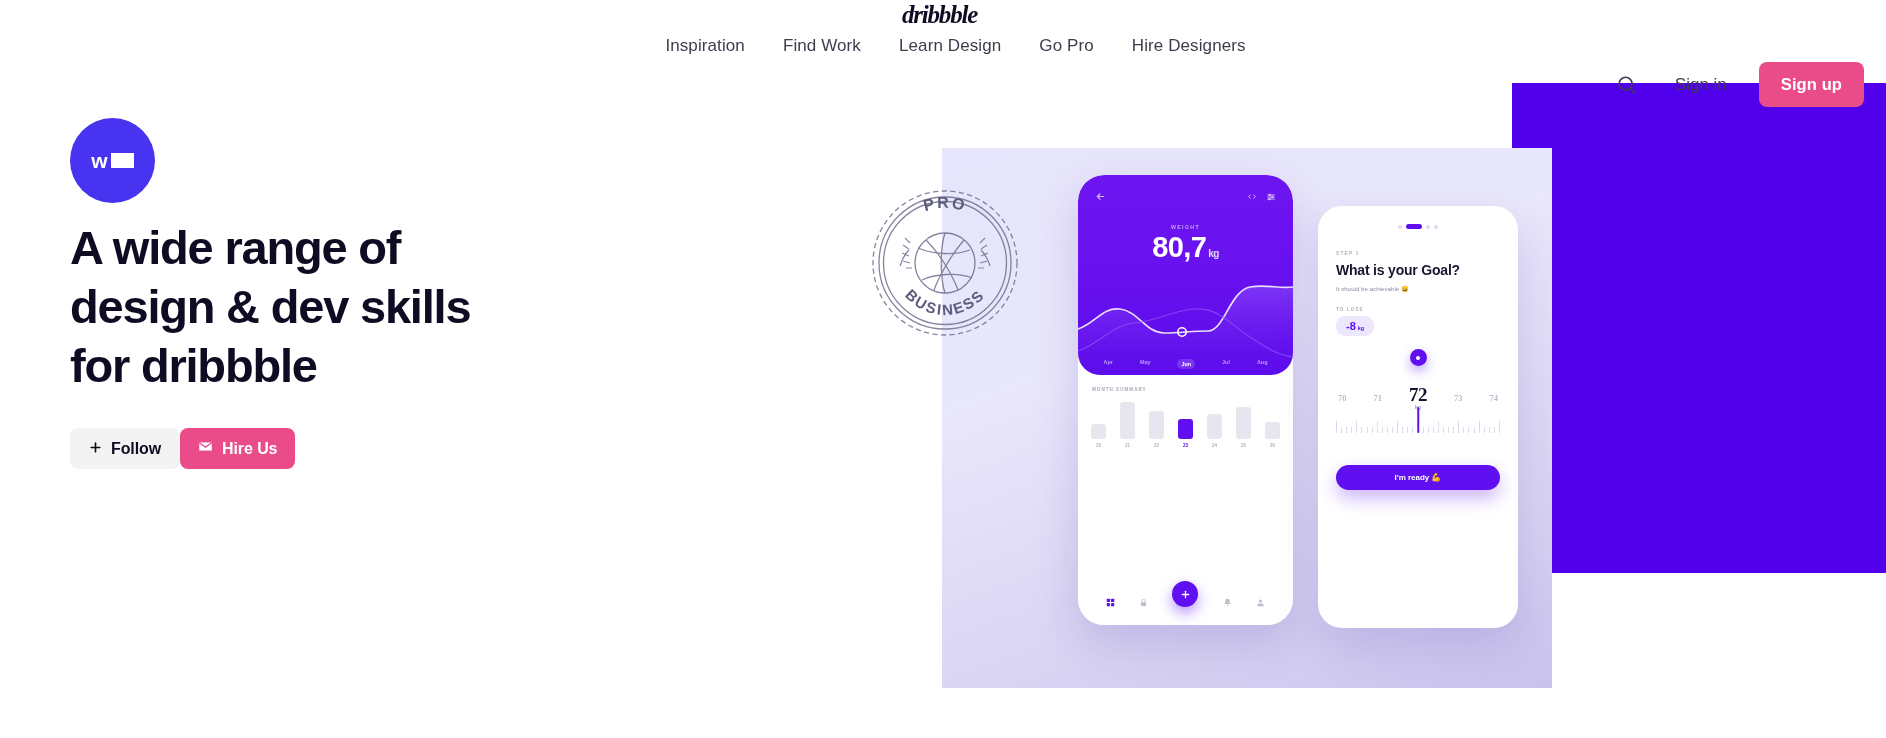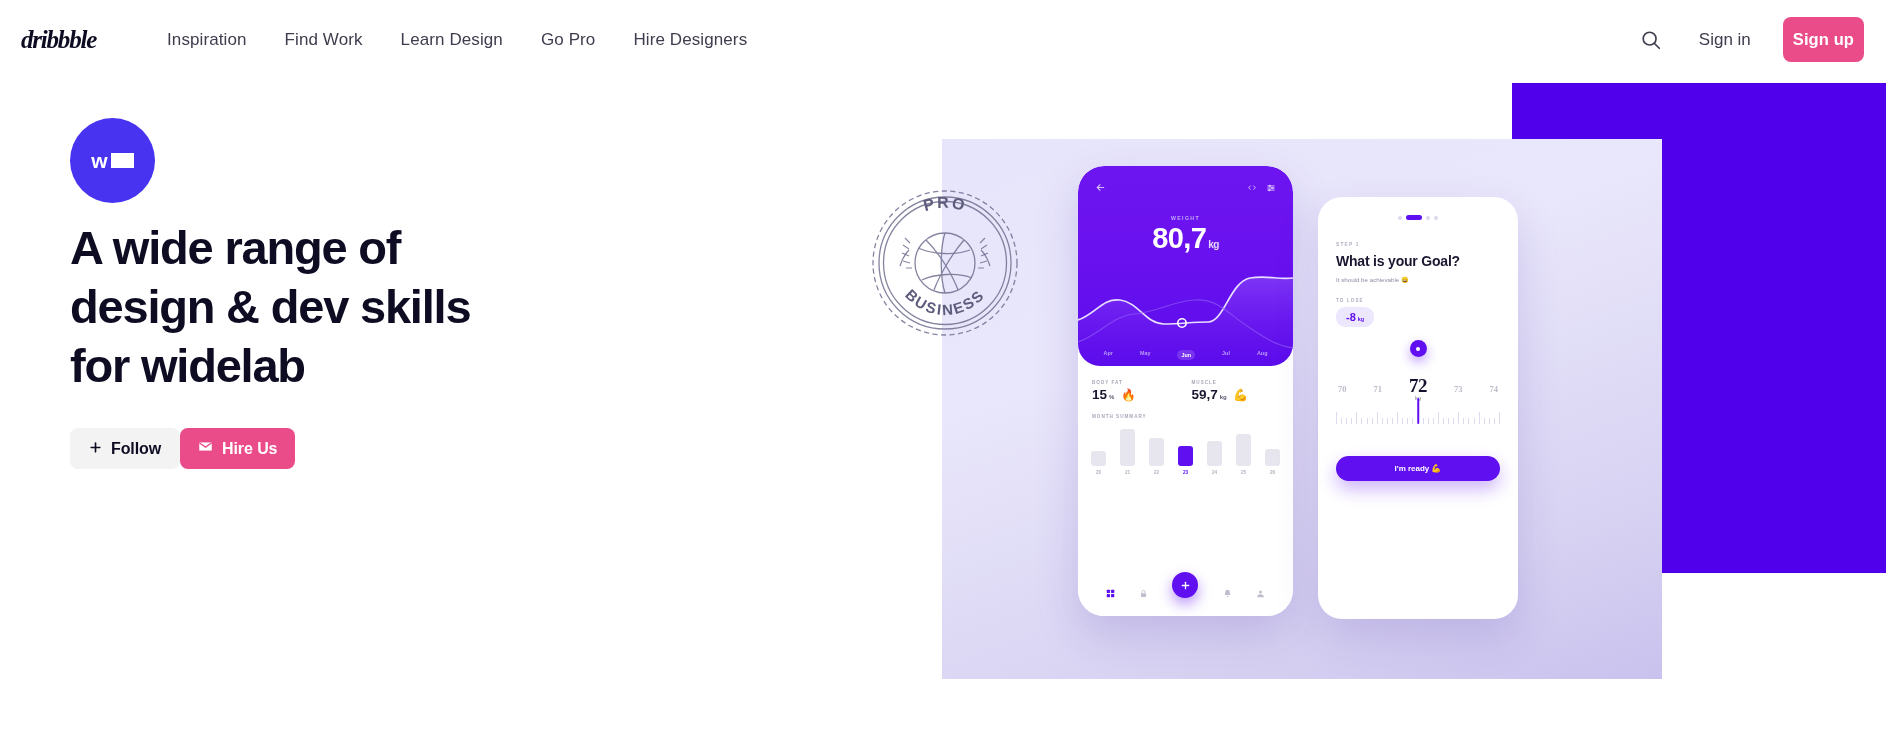--- a/index.html
+++ b/index.html
@@ -8,21 +8,21 @@
     font-family:"Liberation Sans", sans-serif;
     background:#ffffff;
     color:#0d0c22;
     -webkit-font-smoothing:antialiased;
   }
   #root { position:relative; width:1886px; height:738px; background:#fff; overflow:hidden; }
 
   
   .navbar {
     position:absolute; left:0; top:0; width:1886px; height:79px;
-    display:flex; align-items:center; background:#fff; z-index:40;
+    display:flex; align-items:center; background:#fff; z-index:40;flex-direction:column;
   }
   .logo {
     margin-left:18px; width:105px; height:34px;
     display:flex; align-items:center; justify-content:center;
   }
   .logo svg { display:block; }
   .nav-links { display:flex; align-items:center; margin-left:25px; gap:0px; }
   .nav-link {
     font-size:17px; color:#3d3d4e; padding:6px 19px; text-decoration:none;
     white-space:nowrap; letter-spacing:.1px; cursor:pointer;
@@ -31,33 +31,33 @@
   .search-btn {
     width:40px; height:40px; display:flex; align-items:center; justify-content:center;
     cursor:pointer; margin-right:10px;
   }
   .signin {
     font-size:17px; color:#3d3d4e; padding:8px 14px; text-decoration:none;
     margin-right:14px; cursor:pointer;
   }
   .signup {
     background:#ea4c89; color:#fff; font-size:16.5px; font-weight:bold;
-    border:none; border-radius:8px; padding:0 10px; height:45px;
+    border:none; border-radius:8px; padding:0 22px; height:45px;
     cursor:pointer; letter-spacing:.1px;
   }
 
   
   .purple-block {
     position:absolute; left:1512px; top:83px; width:374px; height:490px;
     background:#5100ec; z-index:5;
   }
 
   
   .shot-card {
-    position:absolute; left:942px; top:139px; width:720px; height:540px;
+    position:absolute; left:942px; top:148px; width:610px; height:540px;
     z-index:10; overflow:hidden;
     background:linear-gradient(160deg,#e7e5fb 0%,#e9e7fb 35%,#d7d2f2 78%,#c9c2ee 100%);
   }
 
   
   .pro-badge { position:absolute; left:860px; top:178px; width:170px; height:170px; z-index:22; }
 
   
   .phone1 {
     position:absolute; left:1078px; top:166px; width:215px; height:450px;
@@ -241,38 +241,20 @@
           <div class="p1-months">
             <span>Apr</span>
             <span>May</span>
             <span class="active">Jun</span>
             <span>Jul</span>
             <span>Aug</span>
           </div>
         </div>
       </div>
 
-      <div class="p1-stats">
-        <div class="stat">
-          <div class="stat-label">BODY FAT</div>
-          <div class="stat-val">
-            <span>15</span>
-              <span class="u">%</span>
-              <span class="em">🔥</span>
-          </div>
-        </div>
-        <div class="stat">
-          <div class="stat-label">MUSCLE</div>
-          <div class="stat-val">
-            <span>59,7</span>
-              <span class="u">kg</span>
-              <span class="em">💪</span>
-          </div>
-        </div>
-      </div>
 
       <div class="p1-ms-label">MONTH SUMMARY</div>
       <div class="bars" id="barchart">
           <div class="bar-col">
             <div class="bar" style="height: 15px;"></div>
             <div class="bar-lbl">20</div>
           </div>
           <div class="bar-col">
             <div class="bar" style="height: 37px;"></div>
             <div class="bar-lbl">21</div>
@@ -464,21 +446,21 @@
   </div>
 
   <div class="left">
     <div class="avatar">
       <span class="w">w</span>
       <span class="sq"></span>
     </div>
     <h1 class="headline">
       <span>A wide range of</span><br>
       <span>design &amp; dev skills</span><br>
-      <span>for widelab</span>
+      <span>for dribbble</span>
     </h1>
     <div class="actions">
       <button class="btn-follow">
         <span>
           <svg width="13" height="13" viewBox="0 0 24 24" fill="none" stroke="#0d0c22" stroke-width="3" stroke-linecap="round">
               <line x1="12" y1="4" x2="12" y2="20"></line>
               <line x1="4" y1="12" x2="20" y2="12"></line>
             </svg>
         </span>
         <span>Follow</span>

